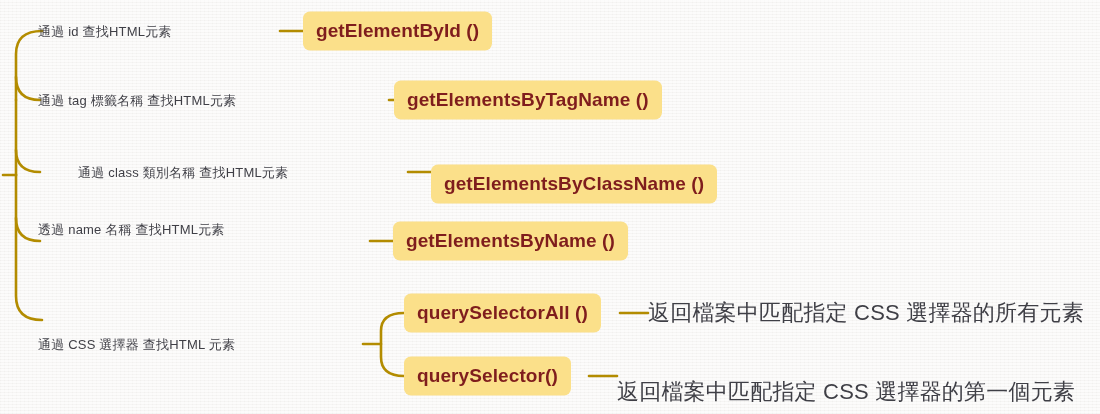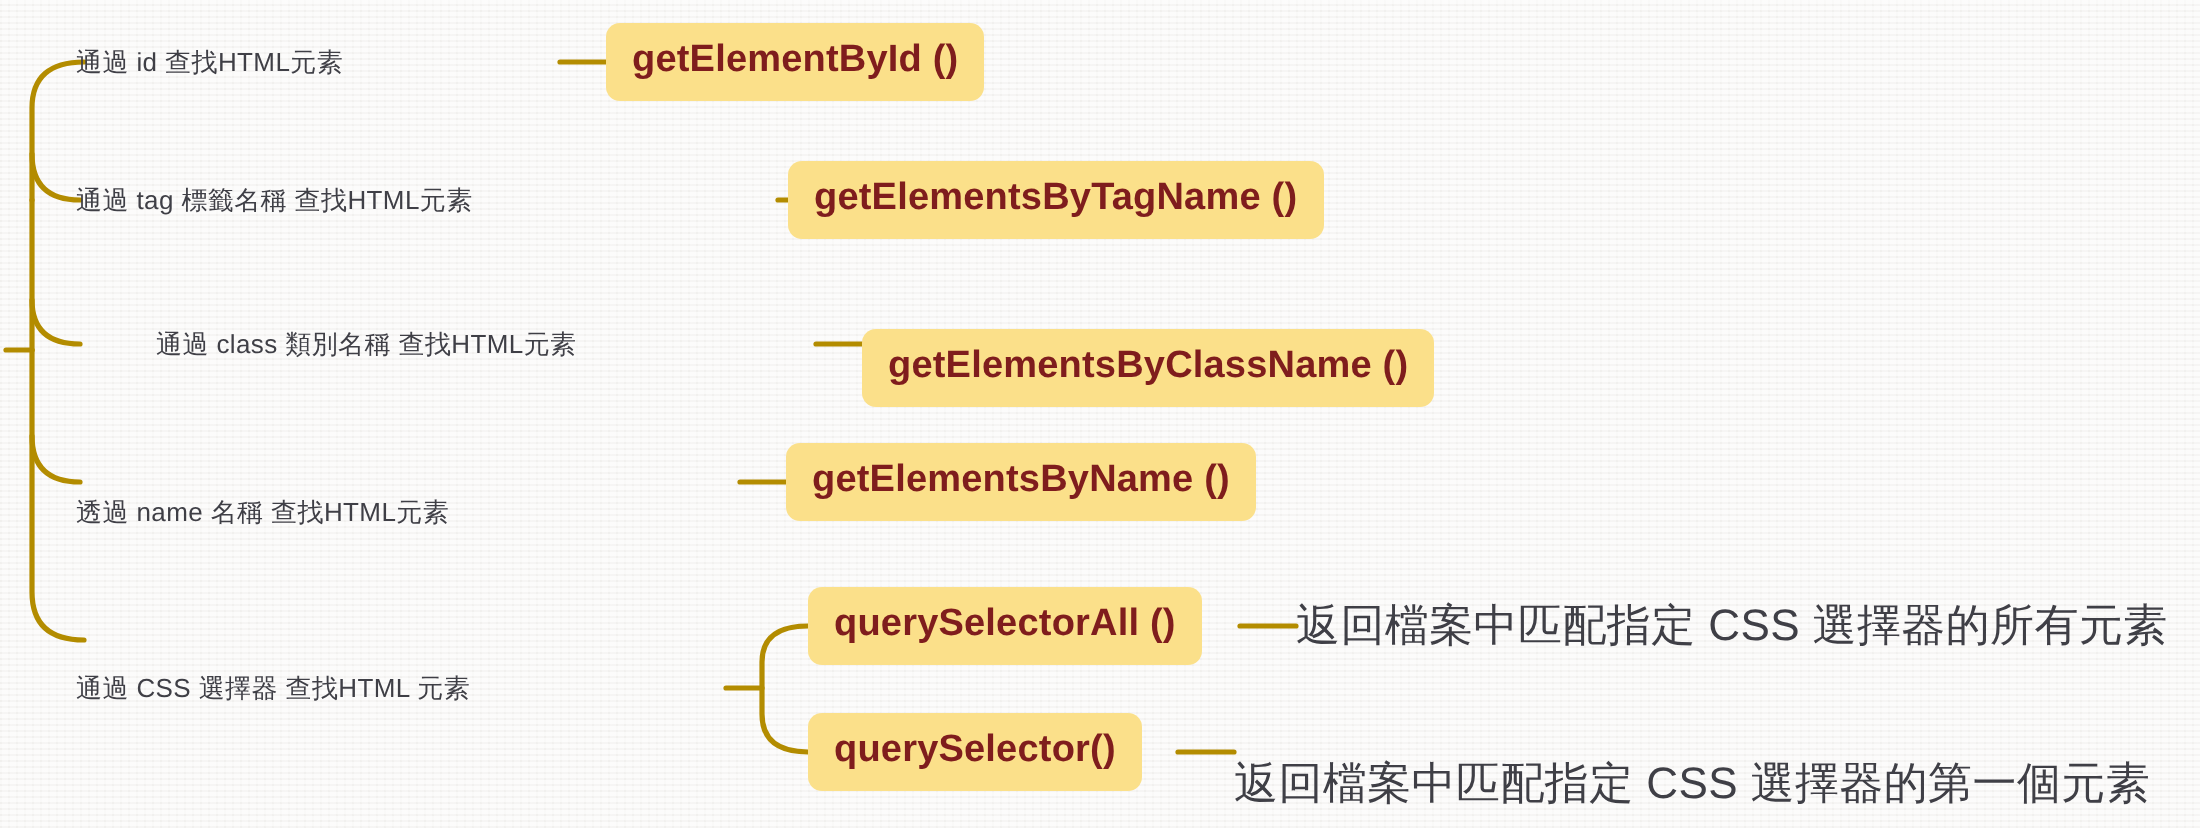--- a/index.html
+++ b/index.html
@@ -99,21 +99,21 @@
 
   <div class="node-label" style="left:38px; top:31px;">通過 id 查找HTML元素</div>
   <div class="badge" style="left:303px; top:31px;">getElementById ()</div>
 
   <div class="node-label" style="left:38px; top:100px;">通過 tag 標籤名稱 查找HTML元素</div>
   <div class="badge" style="left:394px; top:100px;">getElementsByTagName ()</div>
 
   <div class="node-label" style="left:50px; top:172px;margin-left:28px;">通過 class 類別名稱 查找HTML元素</div>
   <div class="badge" style="left:431px; top:184px;">getElementsByClassName ()</div>
 
-  <div class="node-label" style="left:38px; top:256px;">透過 name 名稱 查找HTML元素</div>
+  <div class="node-label" style="left:38px; top:229px;">透過 name 名稱 查找HTML元素</div>
   <div class="badge" style="left:393px; top:241px;">getElementsByName ()</div>
 
   <div class="node-label" style="left:38px; top:344px;">通過 CSS 選擇器 查找HTML 元素</div>
 
   <div class="badge" style="left:404px; top:313px;">querySelectorAll ()</div>
   <div class="desc" style="left:648px; top:313px;">返回檔案中匹配指定 CSS 選擇器的所有元素</div>
 
   <div class="badge" style="left:404px; top:376px;">querySelector()</div>
   <div class="desc" style="left:617px; top:376px;margin-top:16px;">返回檔案中匹配指定 CSS 選擇器的第一個元素</div>
 

